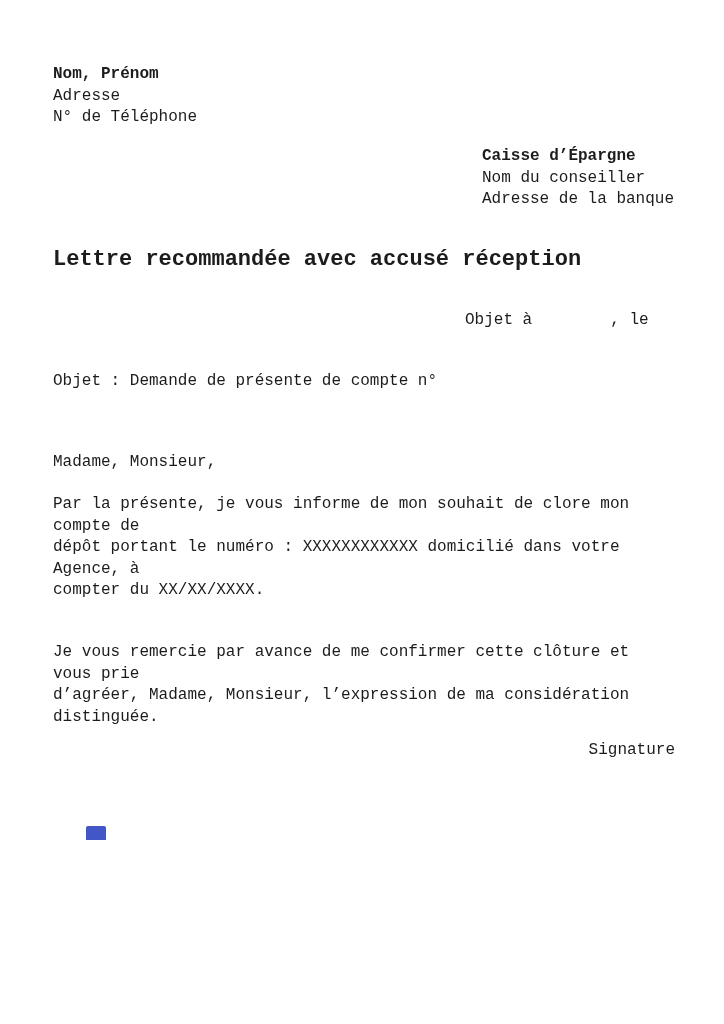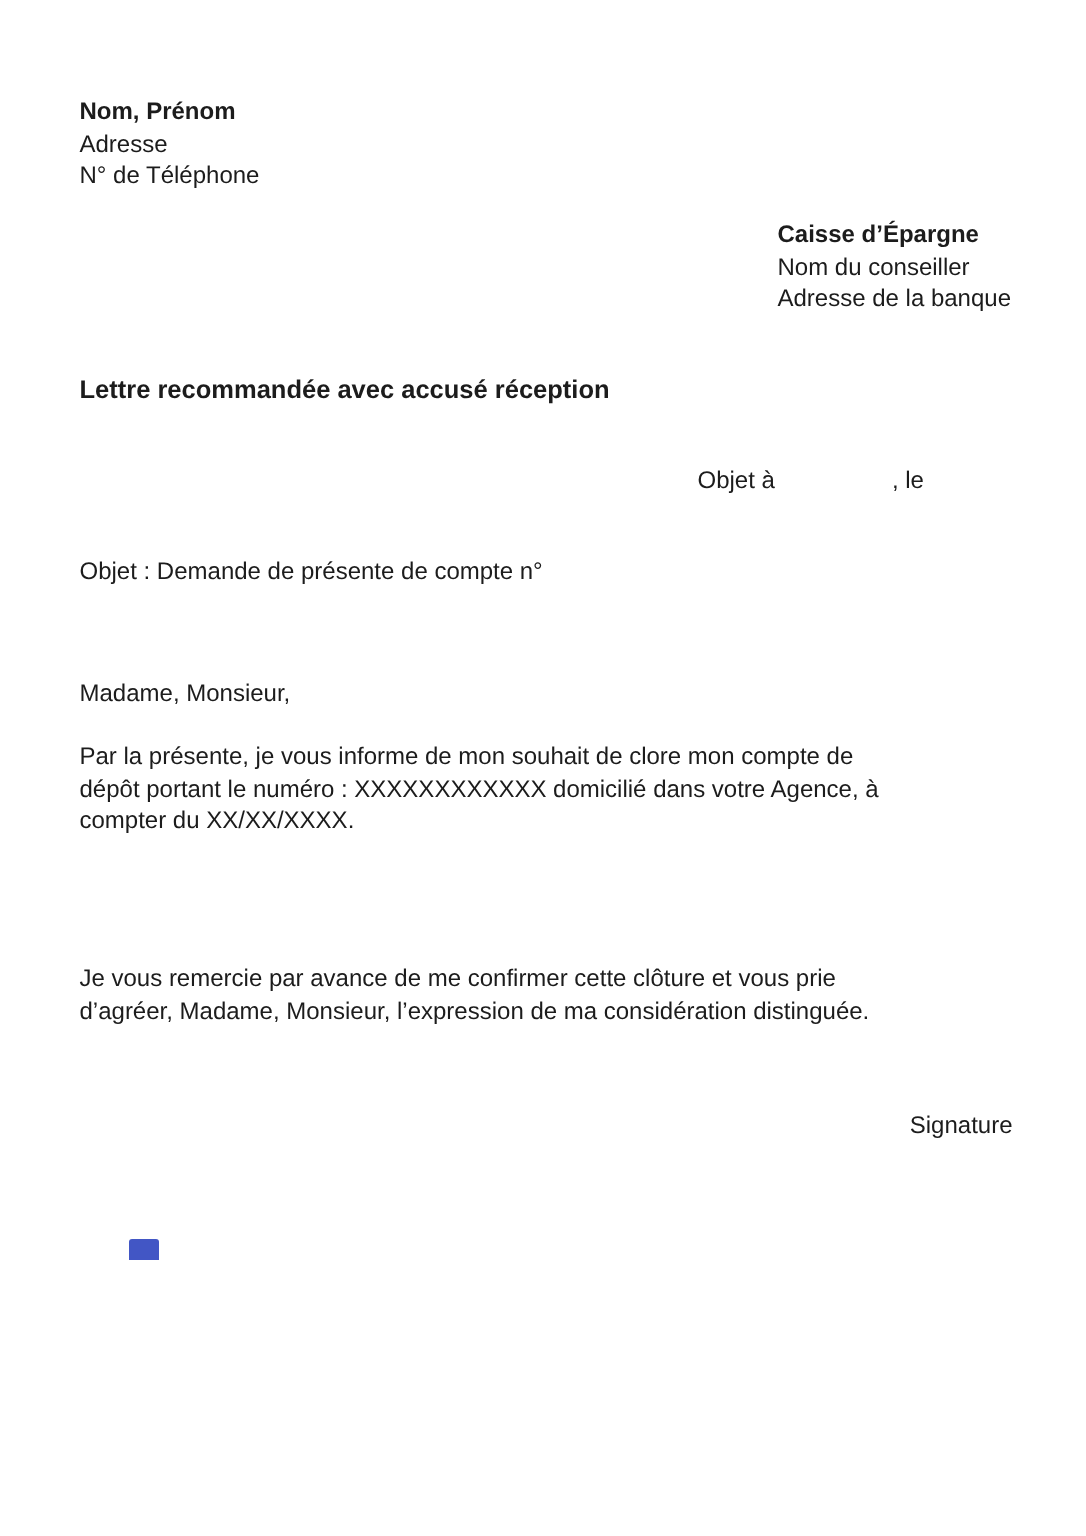--- a/index.html
+++ b/index.html
@@ -6,32 +6,32 @@
     margin: 0;
     padding: 0;
     background: #ffffff;
   }
   .page {
     position: relative;
     width: 724px;
     height: 840px;
     background: #ffffff;
     overflow: hidden;
-    font-family: Liberation Sans, sans-serif;
+    font-family: Liberation Mono, monospace;
     color: #1c1c1c;
     font-size: 16px;
     line-height: 21.5px;
   }
   .abs { position: absolute; }
   .bold { font-weight: bold; }
   .pre { white-space: pre-line; }
 
   .sender-block { left: 53px; top: 64px; }
   .recipient-block { right: 50px; top: 146px; }
-  .notice-line { left: 53px; top: 249px; font-size: 17px; font-weight: bold; }
+  .notice-line { left: 53px; top: 249px; font-size: 22px; font-weight: bold; }
   .date-line { left: 465px; top: 310px; }
   .date-line .gap { display: inline-block; width: 78px; height: 1px; }
   .objet-line { left: 53px; top: 371px; }
   .salutation-line { left: 53px; top: 452px; }
   .para-1 { left: 53px; top: 494px; width: 620px; }
   .para-2 { left: 53px; top: 580px; width: 620px; }
   .para-3 { left: 53px; top: 642px; width: 620px; }
   .signature-line { right: 49px; top: 740px; }
   .logo-fragment {
     left: 86px;

